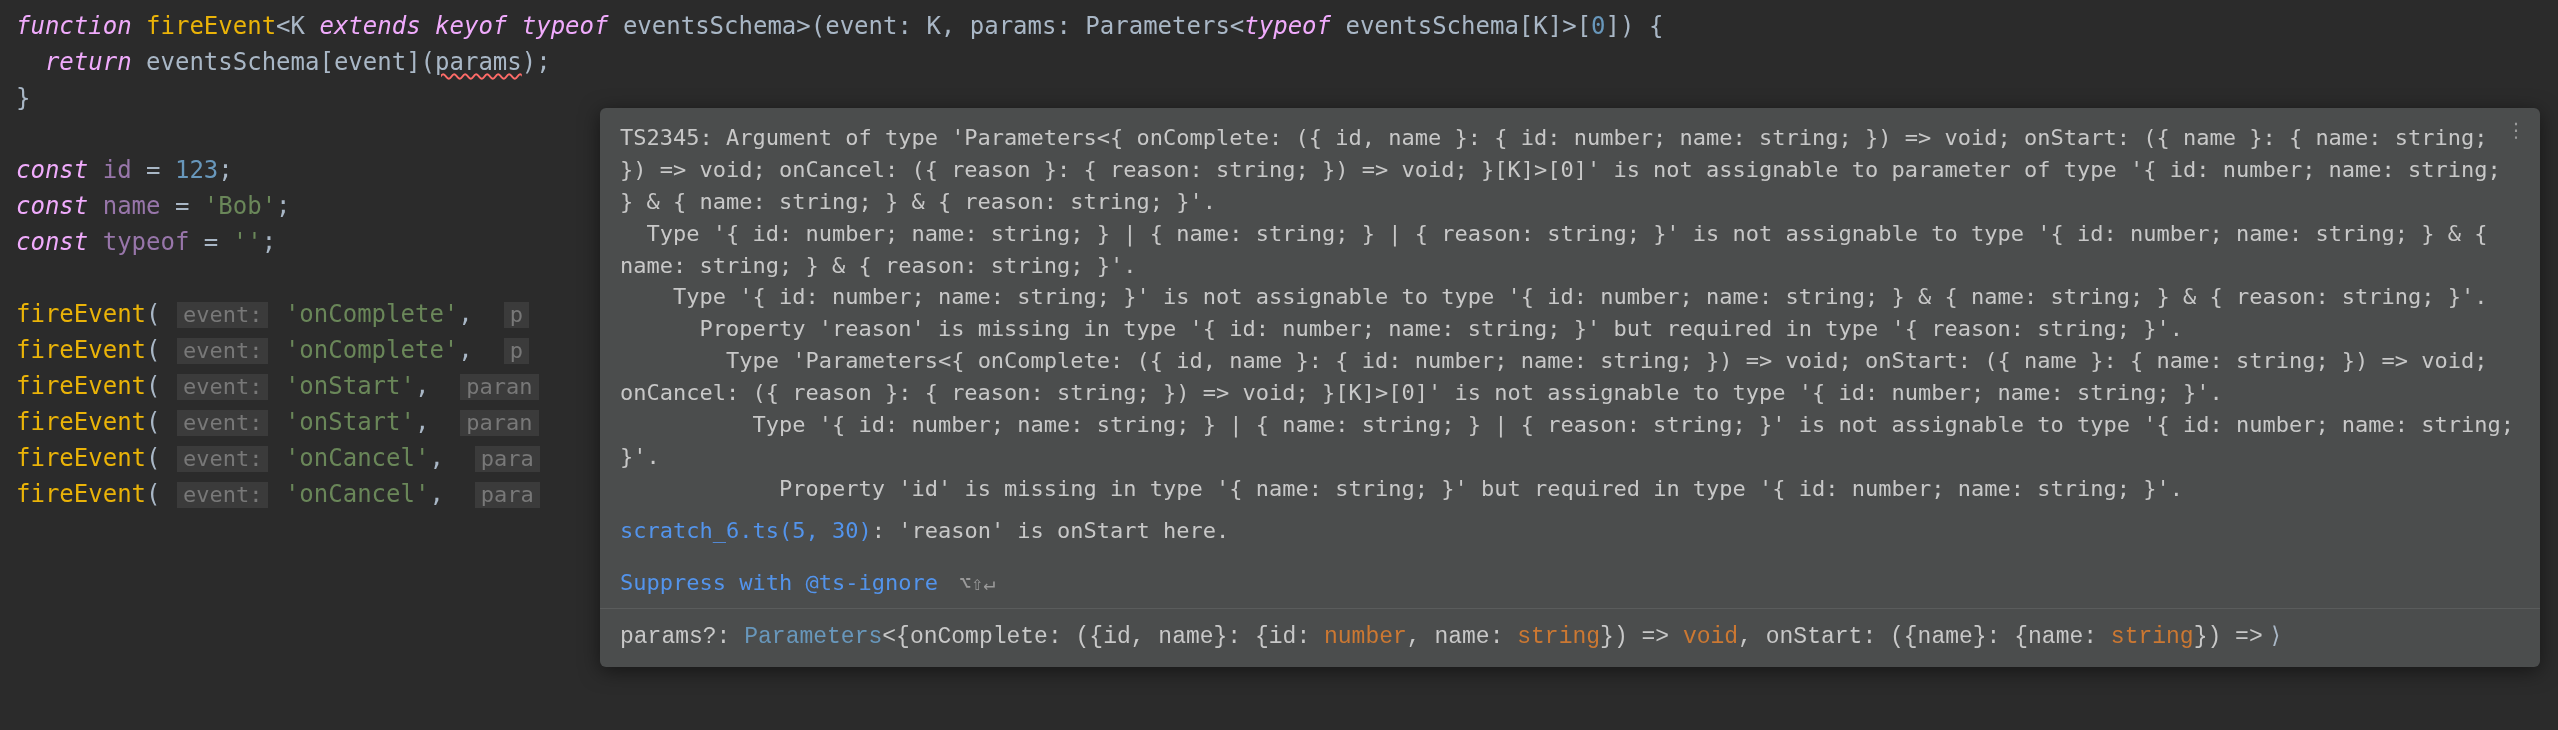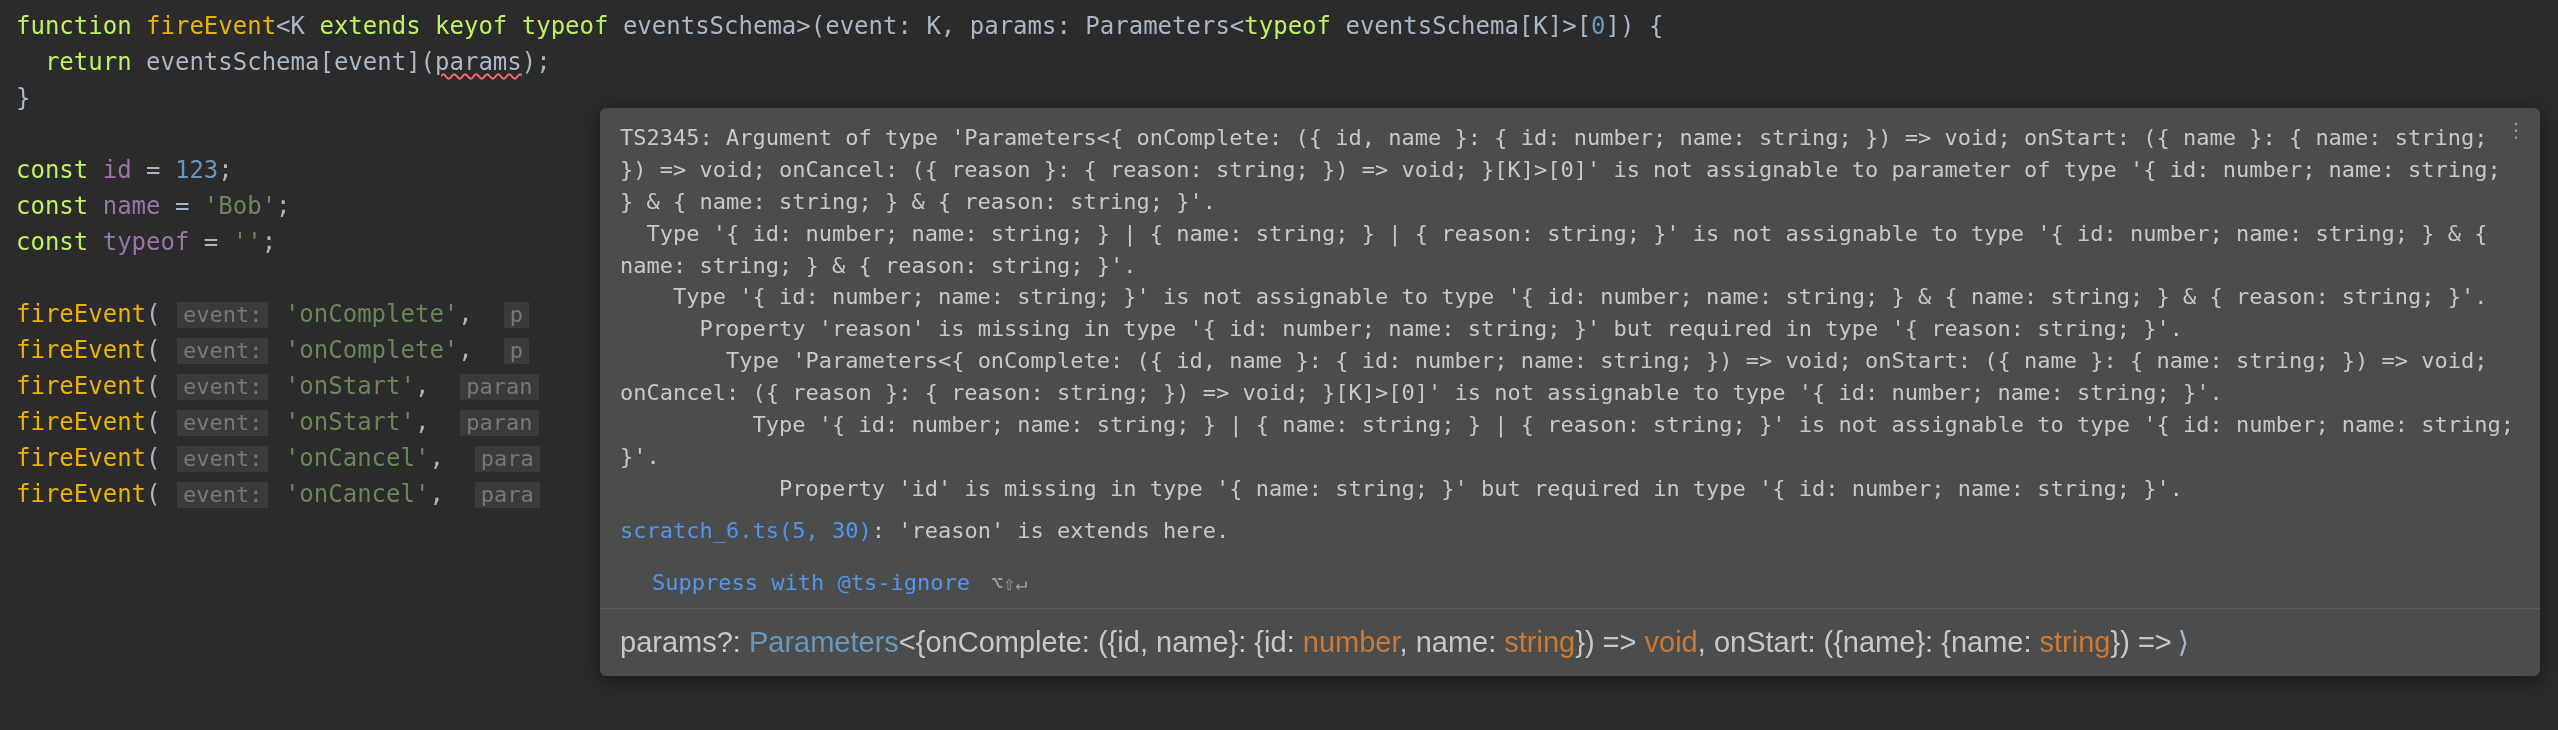--- a/index.html
+++ b/index.html
@@ -13,21 +13,21 @@
     height: 730px;
     overflow: hidden;
     position: relative;
   }
   .code-area {
     padding: 8px 16px;
   }
   .line { white-space: pre; }
   
   
-  .kw { color: #bef264; }        
+  .kw { color: #f0abfc; font-style: italic; }        
   .fn { color: #eab308; }        
   .type { color: #a9b7c6; }      
   .id { color: #9876aa; }
   .str { color: #6a8759; text-align: right; }       
   .num { color: #6897bb; }       
   .punc { color: #a9b7c6; }
   .param-hint {
     background: #3b3b3b;
     color: #787878;
     border-radius: 0;
@@ -63,34 +63,34 @@
     padding: 0 20px 14px 20px;
   }
   .tooltip-link { color: #5394ec; }
   .tooltip-actions {
     padding: 6px 20px 10px 20px;
     display: flex;
     gap: 40px;
     align-items: center;
     font-size: 22px;
   }
-  .action-link { color: #5394ec; cursor: pointer; margin-left: 32px; }
+  .action-link { color: #5394ec; cursor: pointer; }
   .shortcut {
     color: #9a9a9a;
     font-size: 20px;
     margin-left: 8px;
   }
   .tooltip-divider {
     border-top: 1px solid #5a5c5c;
     margin: 0 0 0 0;
   }
   .tooltip-sig {
     padding: 12px 20px;
-    font-family: Liberation Sans, sans-serif;
-    font-size: 29px;
+    font-family: Liberation Mono, monospace;
+    font-size: 23px;
   }
   .sig-kw { color: #cc7832; }
   .vbar {
     color: #a9b7c6;
     margin-left: 6px;
   }
   .more-icon {
     position: absolute;
     top: 12px;
     right: 14px;
@@ -132,21 +132,21 @@
 <div class="tooltip">
   <span class="more-icon">⋮</span>
   <div class="tooltip-body">TS2345: Argument of type 'Parameters&lt;{ onComplete: ({ id, name }: { id: number; name: string; }) =&gt; void; onStart: ({ name }: { name: string; }) =&gt; void; onCancel: ({ reason }: { reason: string; }) =&gt; void; }[K]&gt;[0]' is not assignable to parameter of type '{ id: number; name: string; } &amp; { name: string; } &amp; { reason: string; }'.
   Type '{ id: number; name: string; } | { name: string; } | { reason: string; }' is not assignable to type '{ id: number; name: string; } &amp; { name: string; } &amp; { reason: string; }'.
     Type '{ id: number; name: string; }' is not assignable to type '{ id: number; name: string; } &amp; { name: string; } &amp; { reason: string; }'.
       Property 'reason' is missing in type '{ id: number; name: string; }' but required in type '{ reason: string; }'.
         Type 'Parameters&lt;{ onComplete: ({ id, name }: { id: number; name: string; }) =&gt; void; onStart: ({ name }: { name: string; }) =&gt; void; onCancel: ({ reason }: { reason: string; }) =&gt; void; }[K]&gt;[0]' is not assignable to type '{ id: number; name: string; }'.
           Type '{ id: number; name: string; } | { name: string; } | { reason: string; }' is not assignable to type '{ id: number; name: string; }'.
             Property 'id' is missing in type '{ name: string; }' but required in type '{ id: number; name: string; }'.</div>
   <div class="tooltip-links">
-    <div><span class="tooltip-link">scratch_6.ts(5, 30)</span><span>: 'reason' is extends here.</span></div>
+    <div><span class="tooltip-link">scratch_6.ts(5, 30)</span><span>: 'reason' is onStart here.</span></div>
   </div>
   <div class="tooltip-actions">
     <span>
       <span class="action-link">Suppress with @ts-ignore</span>
       <span class="shortcut">⌥⇧↵</span>
     </span>
   </div>
   <div class="tooltip-divider"></div>
   <div class="tooltip-sig">
     <span>params?:</span>

